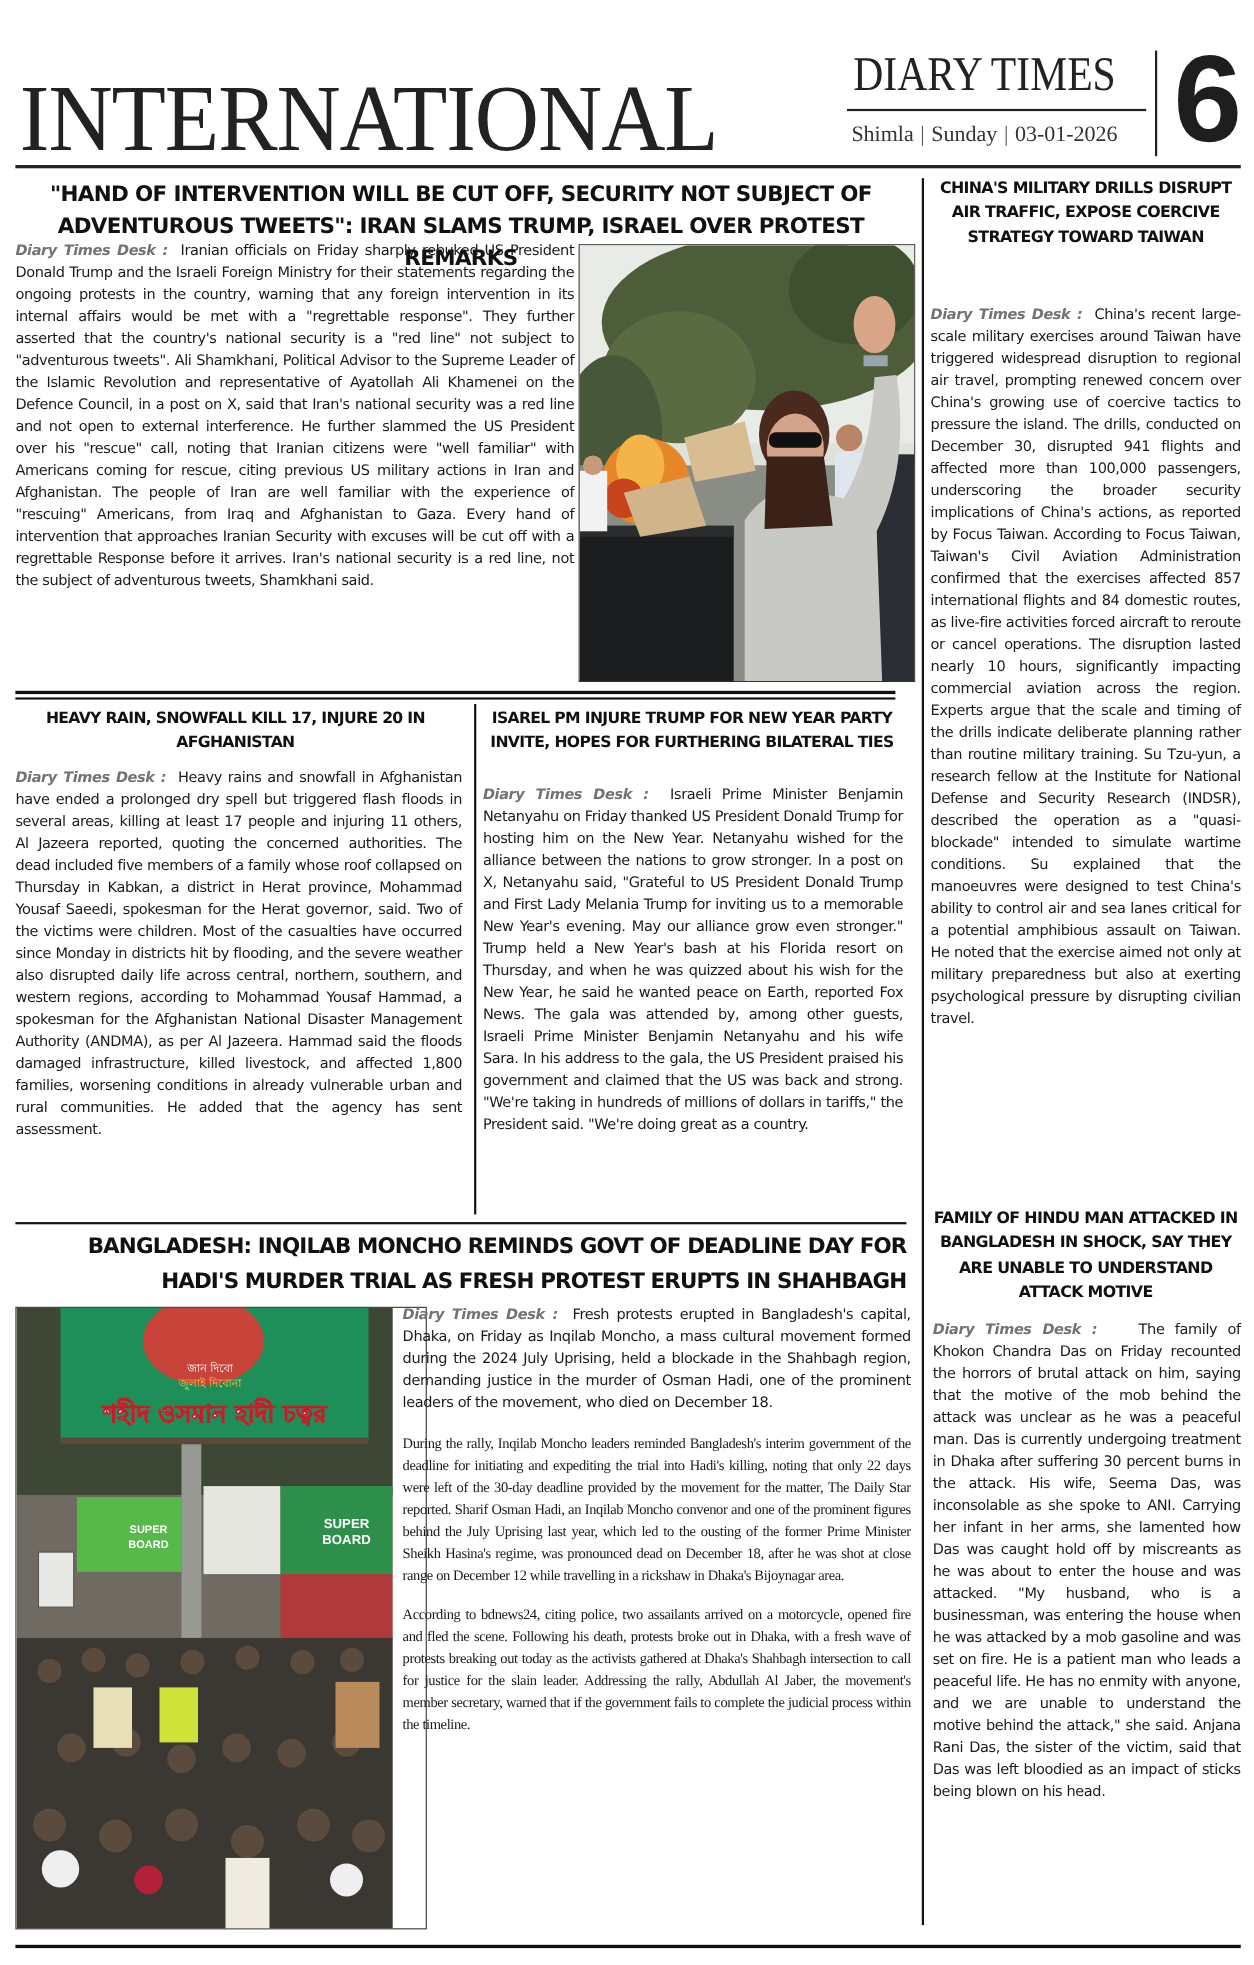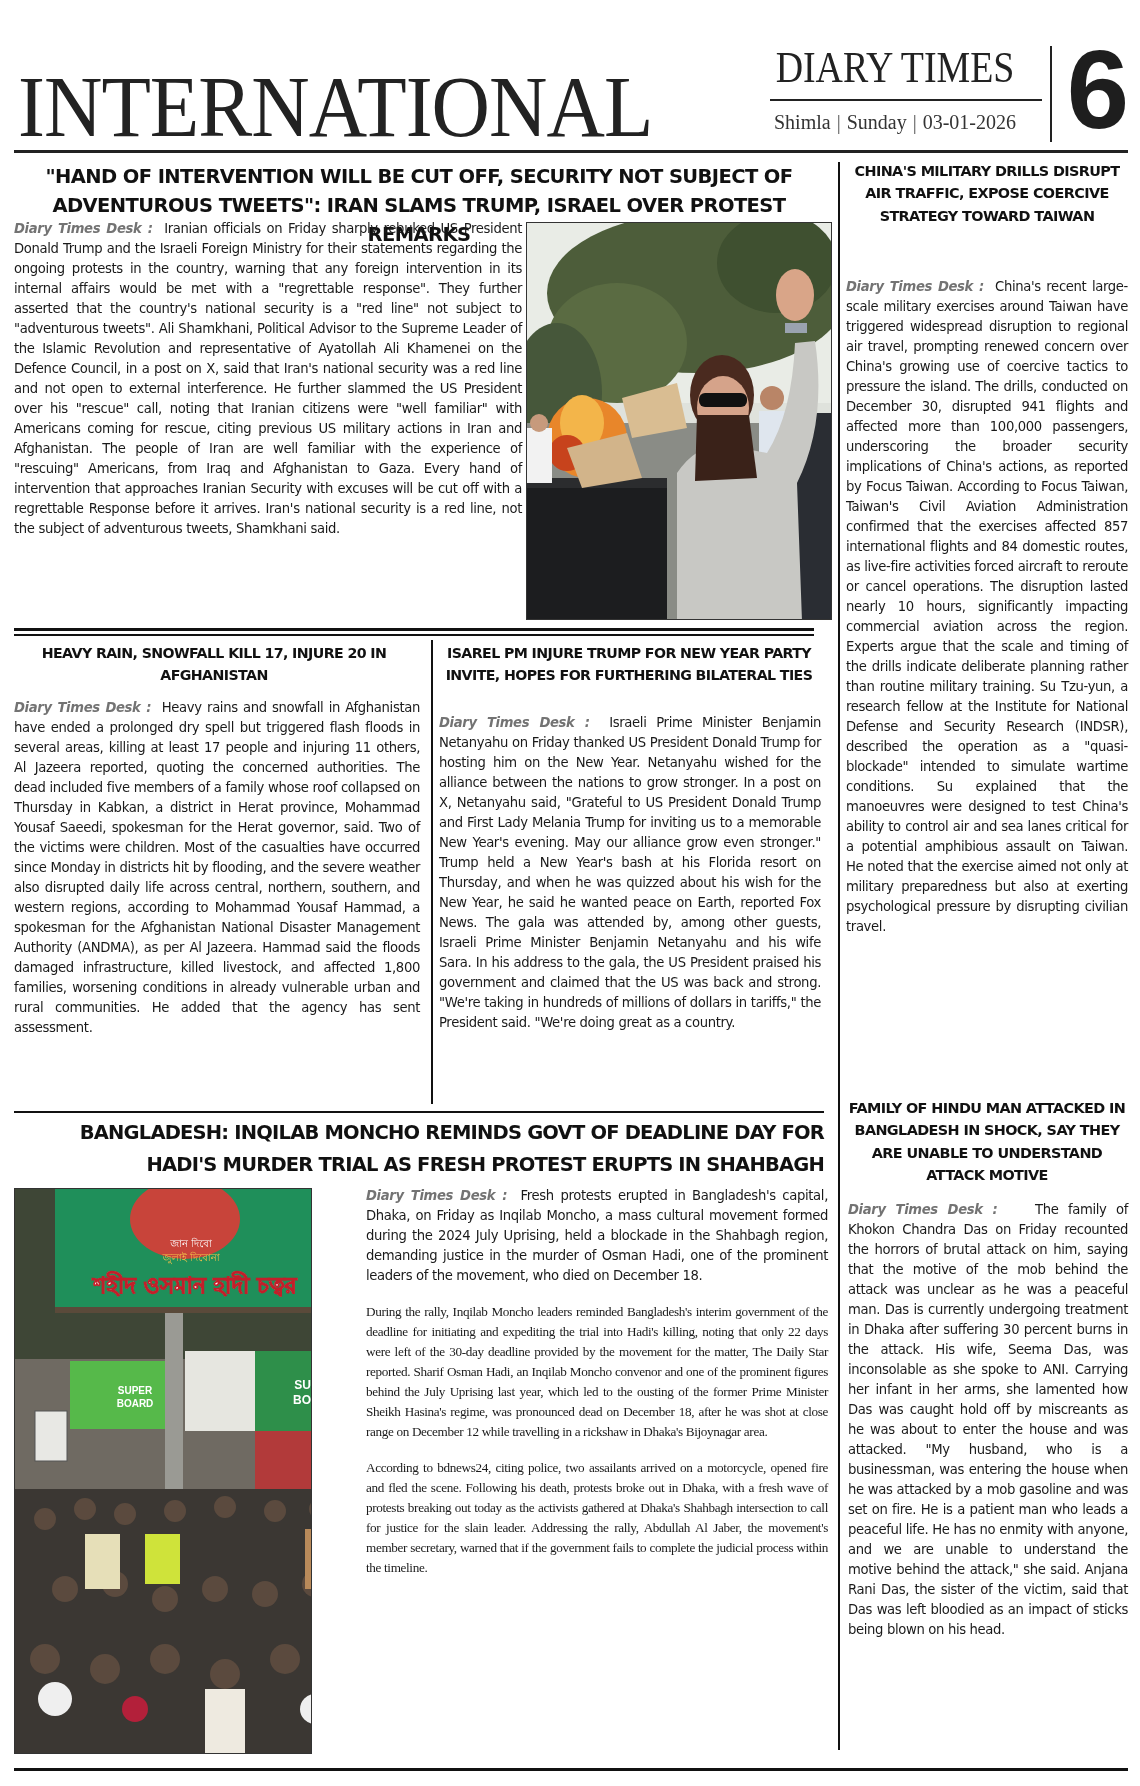--- a/index.html
+++ b/index.html
@@ -65,21 +65,21 @@
   .col-vrule { left: 431px; top: 640px; width: 2px; height: 464px; background: #111; }
   .a3-head { left: 438px; top: 643px; width: 382px; }
   .a3-copy { left: 439px; top: 713px; width: 382px; }
 
   .right-vrule { left: 838px; top: 162px; width: 2px; height: 1588px; background: #111; }
   .a4-copy { left: 846px; top: 248px; width: 282px; margin-top: 29px; }
   .a5-head { left: 846px; top: 1097px; width: 282px; }
   .a5-copy { left: 848px; top: 1200px; width: 280px; }
 
   .rule-bd { left: 14px; top: 1111px; width: 810px; height: 2px; background: #111; }
-  .a6-photo { left: 14px; top: 1188px; width: 298px; height: 566px; border: 1.5px solid #333; overflow: hidden; }
+  .a6-photo { left: 14px; top: 1188px; width: 374px; height: 566px; border: 1.5px solid #333; overflow: hidden; }
   .a6-copy { left: 366px; top: 1186px; width: 462px; }
 
   .rule-bottom { left: 14px; top: 1768px; width: 1114px; height: 3px; background: #111; }
 
   svg { display: block; }
 </style>
 </head>
 <body>
 
 <div class="abs section-title">INTERNATIONAL</div>

